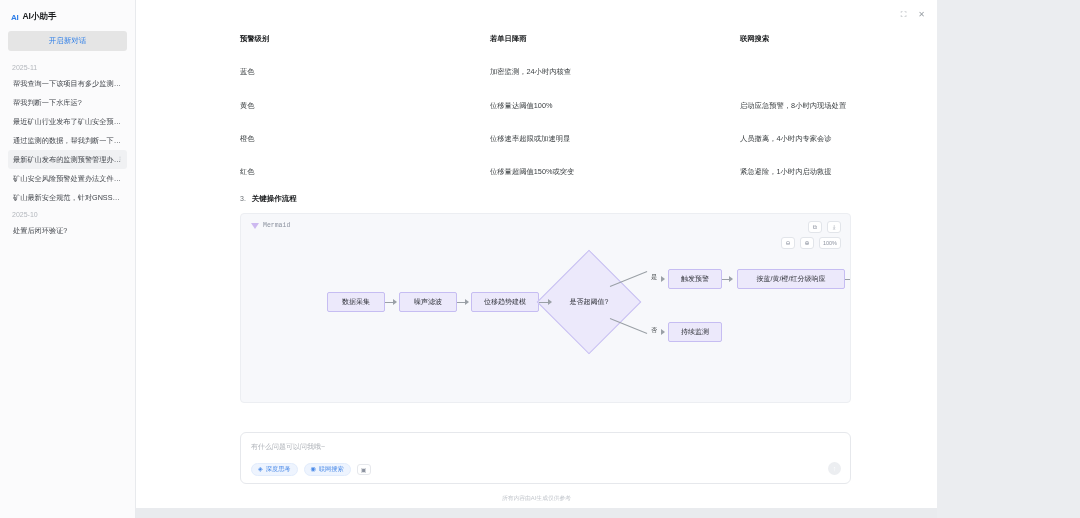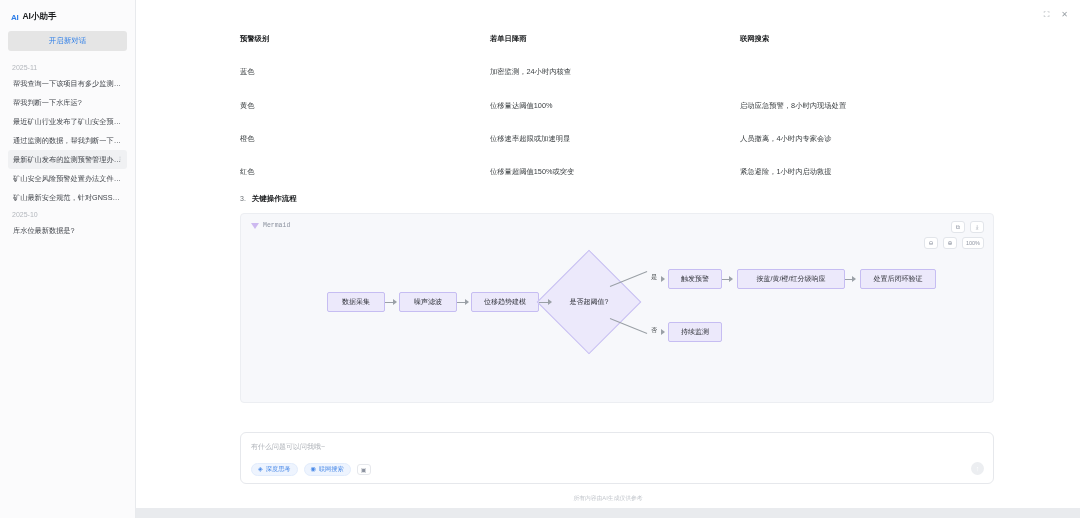--- a/index.html
+++ b/index.html
@@ -4,21 +4,21 @@
 <style>
   * { box-sizing: border-box; margin: 0; padding: 0; }
   html, body {
     width: 1080px; height: 518px;
     font-family: "Liberation Sans", "DejaVu Sans", sans-serif;
     background: #ebedf0;
     overflow: hidden;
   }
   .app {
     position: relative;
-    width: 1080px; height: 518px;
+    width: 937px; height: 518px;
     display: flex;
     background: #ffffff;
   }
 
   
   .sidebar {
     width: 136px; height: 518px;
     background: #fbfbfc;
     border-right: 1px solid #e8eaed;
     padding: 8px 8px 0 8px;
@@ -203,21 +203,21 @@
     <div class="hist" id="hist">
         <div class="hist-group-label">2025-11</div>
         <div class="hist-item">帮我查询一下该项目有多少监测项目，...</div>
         <div class="hist-item">帮我判断一下水库运?</div>
         <div class="hist-item">最近矿山行业发布了矿山安全预警处置...</div>
         <div class="hist-item">通过监测的数据，帮我判断一下水库运...</div>
         <div class="hist-item active">最新矿山发布的监测预警管理办法...<span class="dots">⋮</span></div>
         <div class="hist-item">矿山安全风险预警处置办法文件里面针...</div>
         <div class="hist-item">矿山最新安全规范，针对GNSS的预警规...</div>
         <div class="hist-group-label">2025-10</div>
-        <div class="hist-item">库水位最新数据是?</div>
+        <div class="hist-item">处置后闭环验证?</div>
       </div>
   </aside>
 
   <section class="main">
 
     <div class="win-ctrls">
       <span>⛶</span>
       <span>✕</span>
     </div>
 

